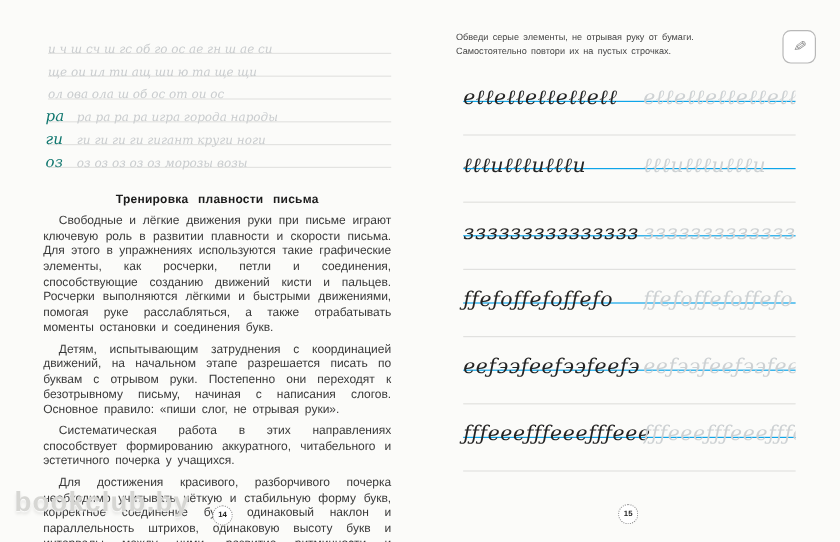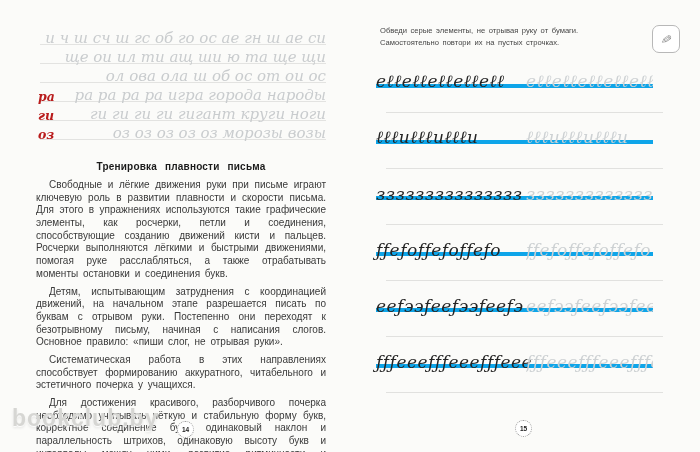--- a/index.html
+++ b/index.html
@@ -8,45 +8,45 @@
     background:#fbfbf9; overflow:hidden;
     font-family:"Liberation Sans", sans-serif;
     -webkit-font-smoothing:antialiased;
   }
   .cursive { font-family:"DejaVu Serif", serif; font-style:italic; }
 
   
   .lrow { position:absolute; left:40px; width:286px; height:18px;
           border-bottom:1px solid #e3e3e1; }
   .lrow .faint-text { position:absolute; bottom:-3px; left:0; width:100%;
-          color:#c9ccce; font-size:15px; white-space:nowrap; overflow:hidden;text-align:right; }
+          color:#c9ccce; font-size:10px; white-space:nowrap; overflow:hidden; }
   .lrow.has-prefix .faint-text { left:24px; width:calc(100% - 24px); }
-  .lrow .prefix { position:absolute; bottom:-3px; left:-2px; color:#b91c1c;
-          font-weight:bold; font-size:12.5px; }
+  .lrow .prefix { position:absolute; bottom:-3px; left:-2px; color:#0f766e;
+          font-weight:normal; font-size:12.5px; }
 
   
   .heading { position:absolute; top:161px; left:36px; width:290px;
           text-align:center; font-size:10px; font-weight:bold; color:#1b1b1b;
           word-spacing:5px; letter-spacing:0.2px; }
   .bodycol { position:absolute; top:179px; left:36px; width:290px;
           font-size:10px; line-height:1.27; color:#3a3a3a; text-align:justify; }
   .bodycol p { margin:0 0 5px 0; text-indent:13px; word-spacing:2px; }
 
   
   .instr { position:absolute; left:380px; top:25px; width:252px;
           font-size:7.6px; line-height:1.6; color:#454545; word-spacing:1.5px; }
   .pencil-box { position:absolute; left:652px; top:25px; width:26px; height:26px;
           border:1px solid #b8b8b8; border-radius:7px; background:#fff;
           display:flex; align-items:center; justify-content:center; }
   .pencil-box .glyph { font-size:13px; color:#8f8f8f;
           font-family:"DejaVu Sans", sans-serif;
           transform:scaleX(-1) rotate(-10deg); }
 
-  .prow { position:absolute; left:376px; width:277px; height:34px;
-          border-bottom:4px solid #0ea5e9; }
+  .prow { position:absolute; left:386px; width:277px; height:34px;
+          border-bottom:1px solid #0ea5e9; }
   .prow .dark { position:absolute; bottom:-8px; left:0; color:#242424;
           font-size:17px; letter-spacing:0.5px; white-space:nowrap; }
   .prow .faintp { position:absolute; bottom:-8px; left:150px; color:#cdd1d3;
           font-size:17px; letter-spacing:0.5px; white-space:nowrap;
           overflow:hidden; width:127px; }
   .rline { position:absolute; left:386px; width:277px; height:0;
           border-bottom:1px solid #e1e1df; }
 
   
   .pagenum { position:absolute; width:17px; height:17px; box-sizing:border-box;

